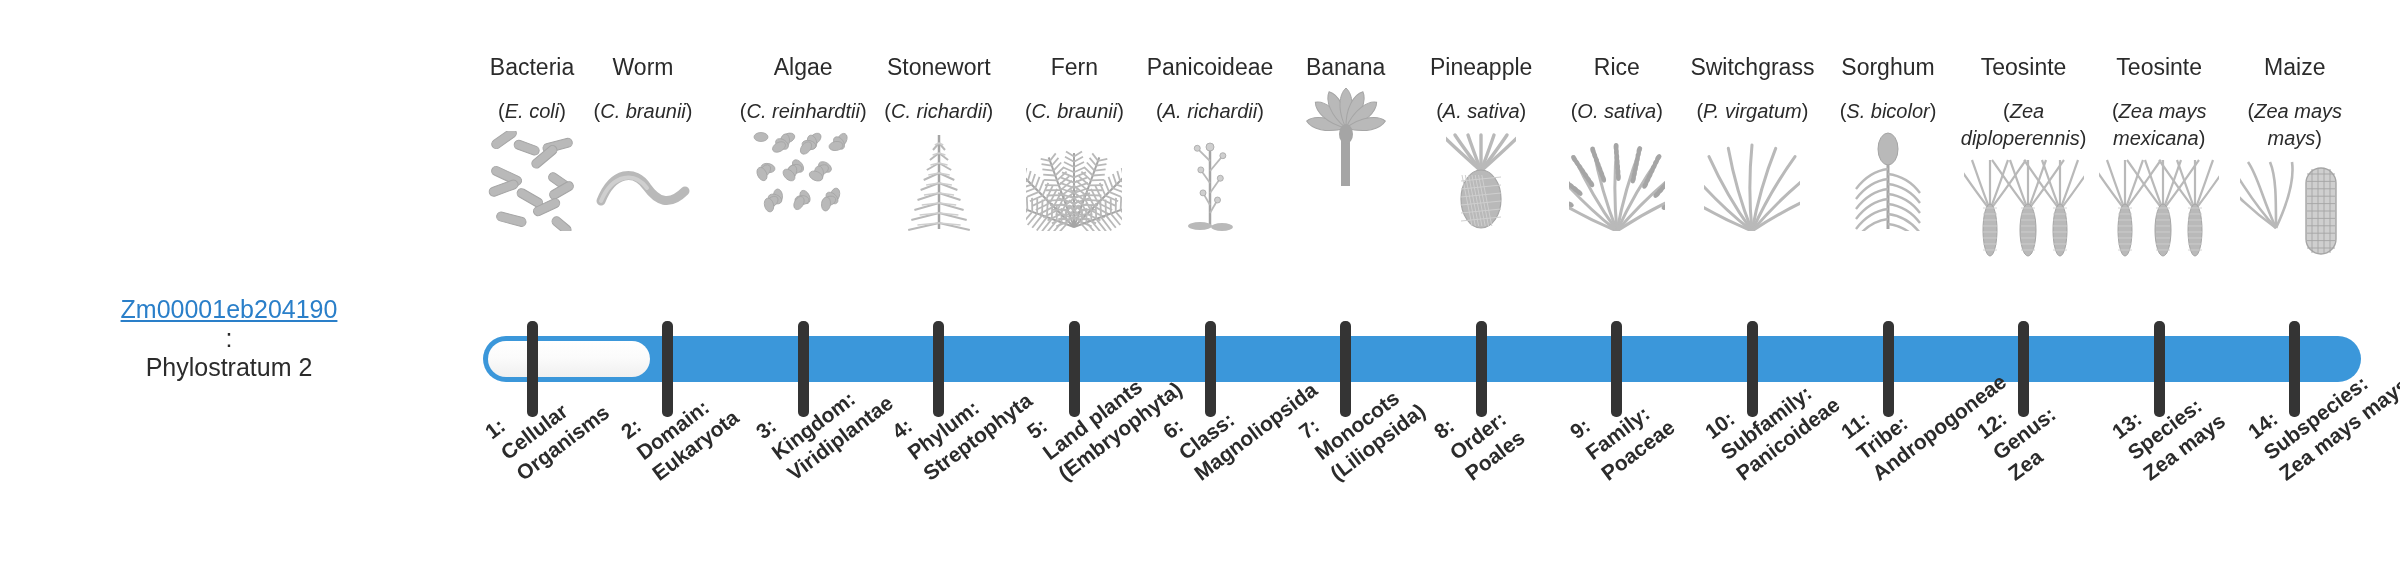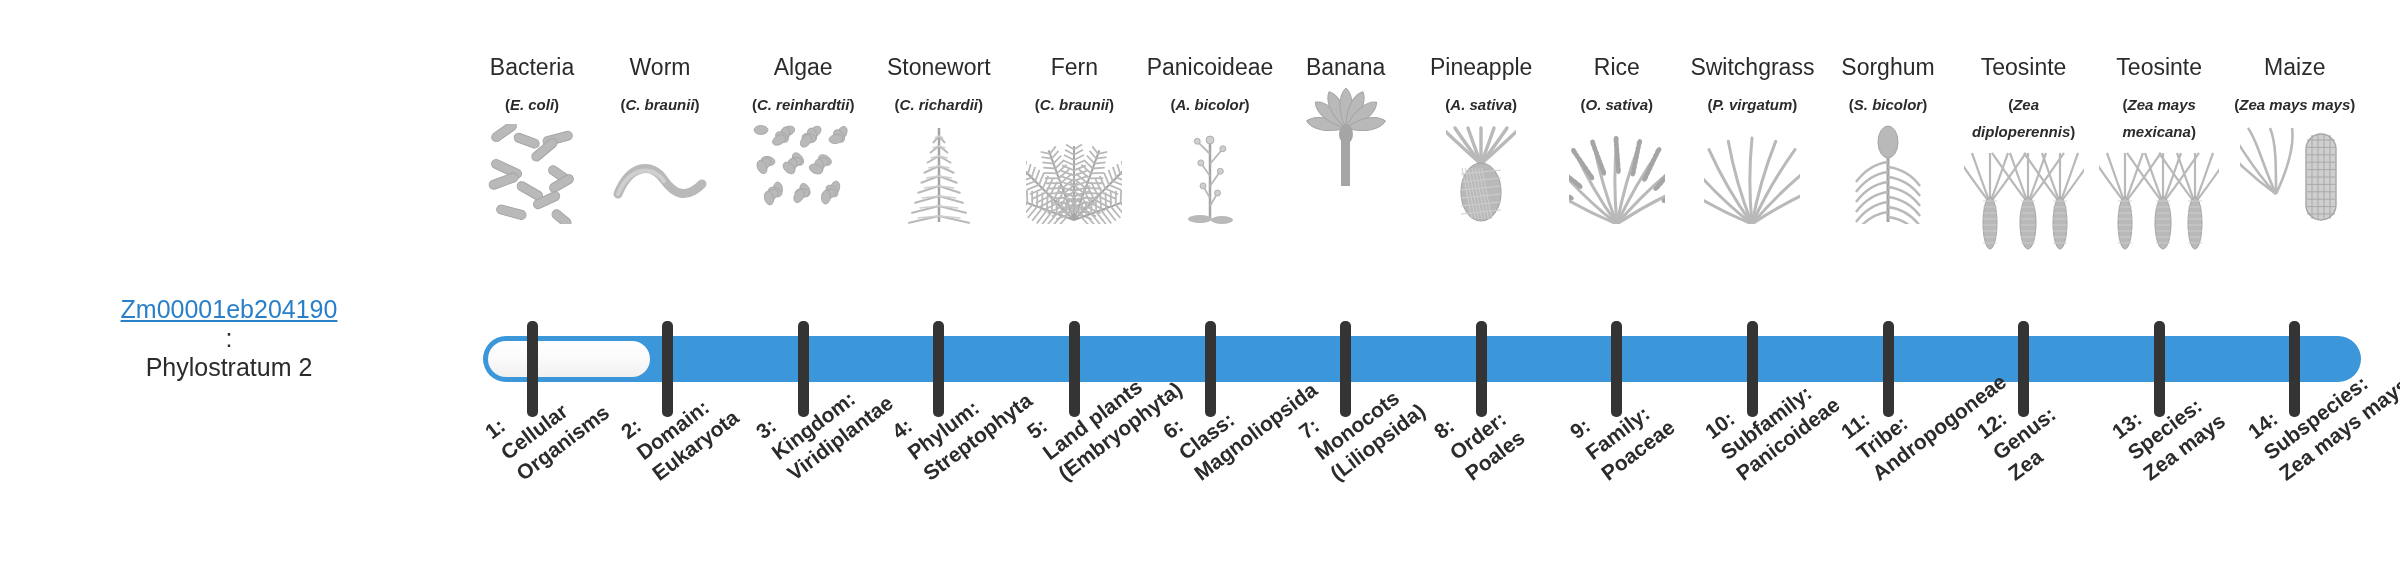--- a/index.html
+++ b/index.html
@@ -53,25 +53,24 @@
     width: 136px;
     text-align: center;
   }
   .species-common {
     font-size: 23px;
     line-height: 30px;
     color: #2b2b2b;
     white-space: nowrap;
   }
   .species-latin {
-    font-size: 15px;
+    font-size: 20px;
     line-height: 27px;
-    margin-top: 9px;
+    margin-top: 16px;
     color: #2b2b2b;
-    font-weight: bold;
   }
   .species-latin .it { font-style: italic; }
   .species-thumb {
     margin-top: 6px;
     height: 100px;
     display: flex;
     align-items: flex-end;
     justify-content: center;
   }
   .species-thumb svg { display: block; }
@@ -161,21 +160,21 @@
           </g>
           <g transform="translate(50,78) rotate(-25)">
             <rect x="0" y="0" width="28" height="9" rx="4.5" fill="#b9b9b9" stroke="#a5a5a5" stroke-width="1"></rect>
           </g>
           <g transform="translate(74,84) rotate(40)">
             <rect x="0" y="0" width="22" height="9" rx="4.5" fill="#b9b9b9" stroke="#a5a5a5" stroke-width="1"></rect>
           </g>
         </svg>
       </div>
     </div>
-    <div class="species-col" style="left: 592px;">
+    <div class="species-col" style="left: 575px;">
       <div class="species-common">Worm</div>
       <div class="species-latin"><span>(</span><span class="it">C. braunii</span><span>)</span></div>
       <div class="species-thumb">
         <svg width="100" height="70" viewBox="0 0 100 70">
           <path d="M8 40 C20 10, 42 8, 54 26 C64 40, 76 46, 92 30" fill="none" stroke="#b9b9b9" stroke-width="9" stroke-linecap="round"></path>
           <path d="M8 40 C20 12, 42 11, 54 27" fill="none" stroke="#cfcfcf" stroke-width="4" stroke-linecap="round"></path>
         </svg>
       </div>
     </div>
     <div class="species-col" style="left: 735.2px;">
@@ -471,21 +470,21 @@
             <line x1="0" y1="-65.2" x2="-9" y2="-70.2" stroke="#b9b9b9" stroke-width="1.8"></line>
             <line x1="0" y1="-65.2" x2="9" y2="-70.2" stroke="#b9b9b9" stroke-width="1.8"></line>
             <line x1="0" y1="-70.4" x2="-8" y2="-75.4" stroke="#b9b9b9" stroke-width="1.8"></line>
             <line x1="0" y1="-70.4" x2="8" y2="-75.4" stroke="#b9b9b9" stroke-width="1.8"></line>
           </g>
         </svg>
       </div>
     </div>
     <div class="species-col" style="left: 1142px;">
       <div class="species-common">Panicoideae</div>
-      <div class="species-latin"><span>(</span><span class="it">A. bicolor</span><span>)</span></div>
+      <div class="species-latin"><span>(</span><span class="it">A. richardii</span><span>)</span></div>
       <div class="species-thumb">
         <svg width="80" height="100" viewBox="0 0 80 100">
           <line x1="40" y1="18" x2="40" y2="96" stroke="#a5a5a5" stroke-width="2.5"></line>
           <line x1="40" y1="30" x2="27.272077938642145" y2="17.27207793864214" stroke="#b9b9b9" stroke-width="1.8"></line>
           <circle cx="27.272077938642145" cy="17.27207793864214" r="3" fill="#cfcfcf" stroke="#a5a5a5" stroke-width="0.8"></circle>
           <line x1="40" y1="40" x2="52.85575219373079" y2="24.67911113762044" stroke="#b9b9b9" stroke-width="1.8"></line>
           <circle cx="52.85575219373079" cy="24.67911113762044" r="3" fill="#cfcfcf" stroke="#a5a5a5" stroke-width="0.8"></circle>
           <line x1="40" y1="52" x2="30.822777018383263" y2="38.89356729137613" stroke="#b9b9b9" stroke-width="1.8"></line>
           <circle cx="30.822777018383263" cy="38.89356729137613" r="3" fill="#cfcfcf" stroke="#a5a5a5" stroke-width="0.8"></circle>
           <line x1="40" y1="62" x2="50.32437585431883" y2="47.25526320279815" stroke="#b9b9b9" stroke-width="1.8"></line>

